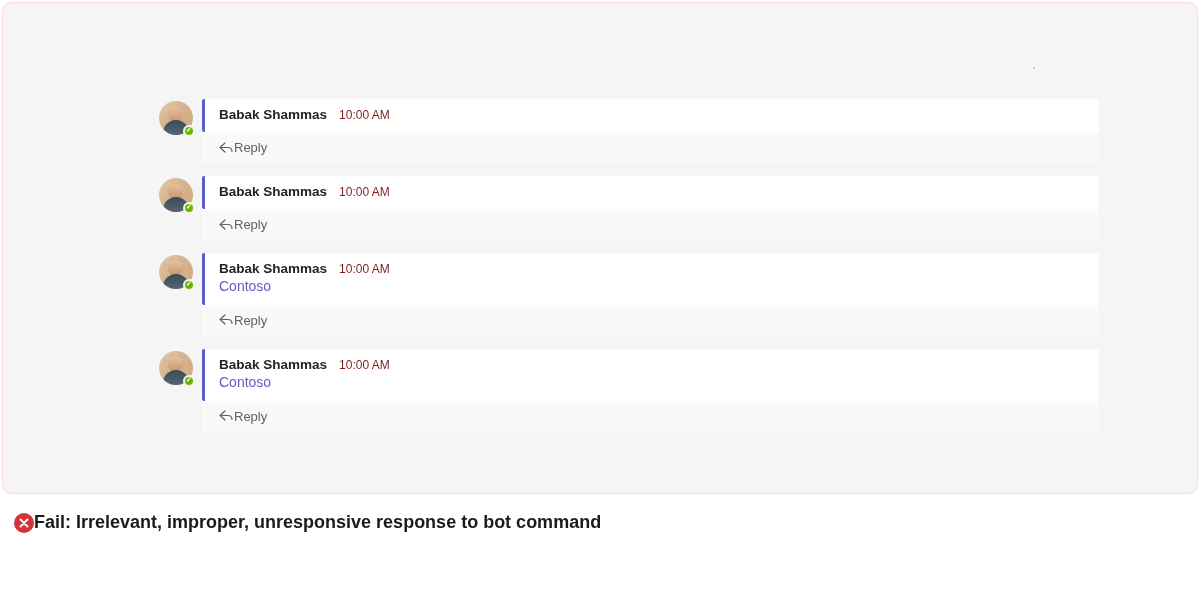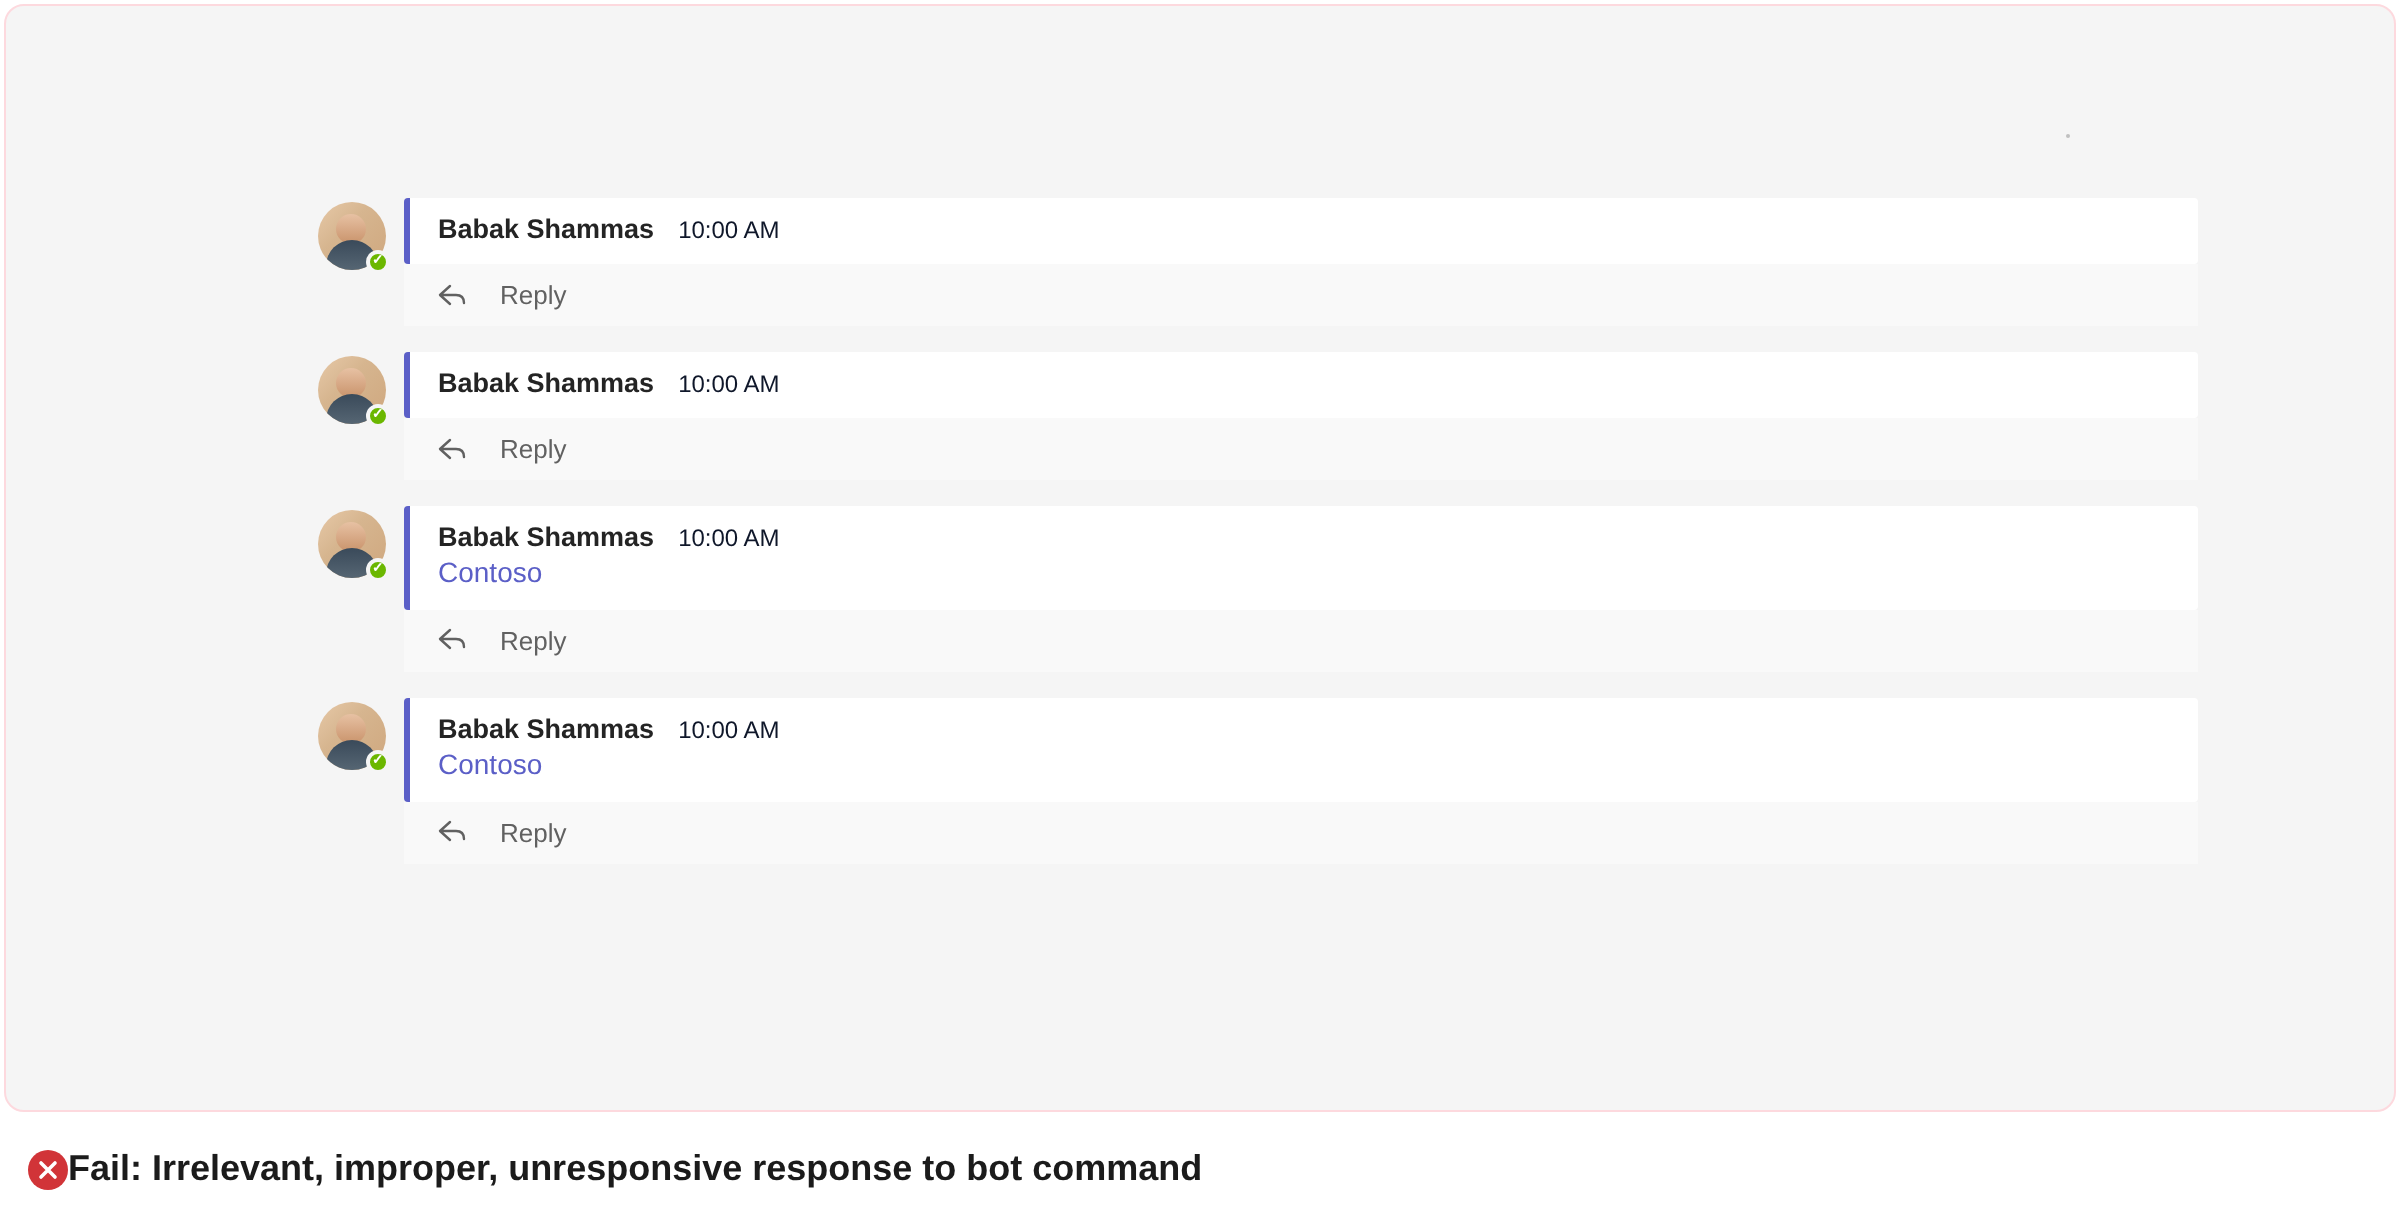--- a/index.html
+++ b/index.html
@@ -5,21 +5,21 @@
   * { box-sizing: border-box; margin: 0; padding: 0; }
   body {
     font-family: "Segoe UI", -apple-system, BlinkMacSystemFont, sans-serif;
     background: #ffffff;
     width: 1200px;
     height: 607px;
     overflow: hidden;
   }
   .frame {
     width: 1196px;
-    height: 554px;
+    height: 492px;
     margin: 2px 2px 0 2px;
     border: 1px solid #fdd9de;
     border-radius: 10px;
     background: #f5f5f5;
     position: relative;
     padding-top: 96px;
   }
   .messages {
     width: 940px;
     margin-left: 156px;
@@ -90,37 +90,37 @@
     gap: 12px;
     margin-bottom: 1px;
   }
   .author {
     font-size: 13.5px;
     font-weight: 700;
     color: #242424;
   }
   .timestamp {
     font-size: 12px;
-    color: #0f172a;
+    color: #7f1d1d;
   }
   .body-row {
     font-size: 14px;
     color: #242424;
     line-height: 1.35;
   }
   .mention {
     color: #5b5fc7;
   }
   .reply-bar {
     margin-left: 43px;
     background: #f9f9f9;
     border-left: 3px solid transparent;
     display: flex;
     align-items: center;
-    gap: 17px;
+    gap: 1px;
     padding: 8px 14px;
     font-size: 13px;
     color: #616161;
   }
   .reply-icon {
     width: 14px;
     height: 12px;
     display: inline-block;
   }
   .reply-icon svg { display: block; }

